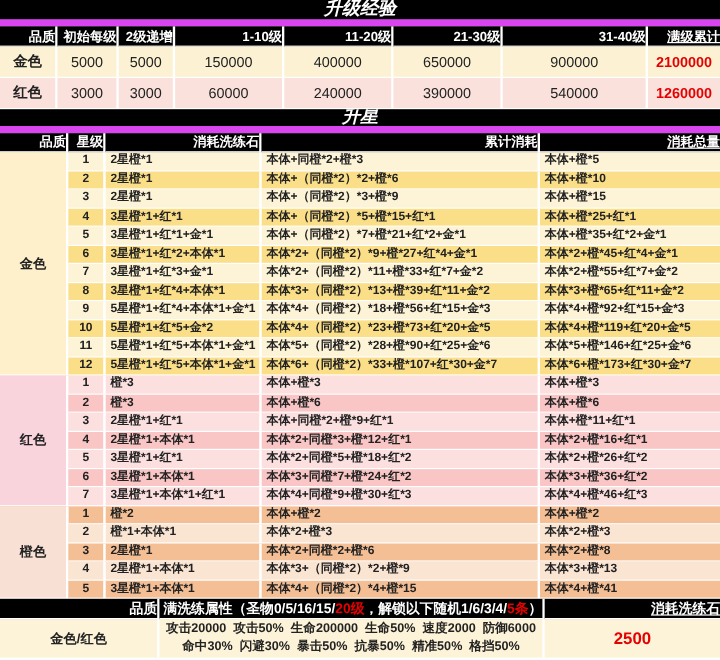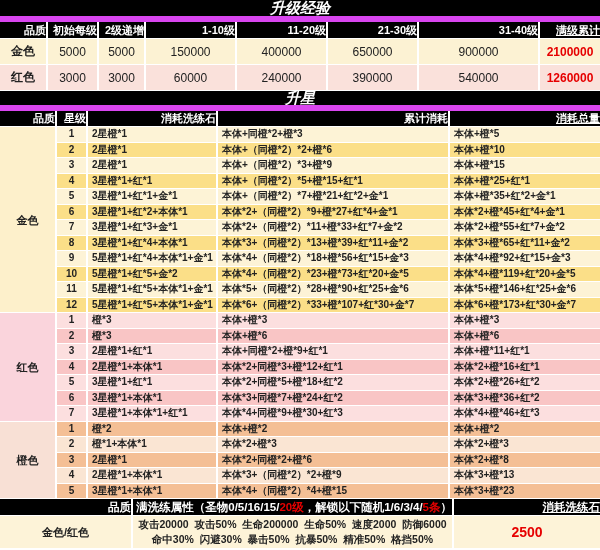--- a/index.html
+++ b/index.html
@@ -284,21 +284,21 @@
       <tr class="bg-orange-0">
         <td class="lvl">4</td>
         <td class="txt">2星橙*1+本体*1</td>
         <td class="txt">本体*3+（同橙*2）*2+橙*9</td>
         <td class="txt">本体*3+橙*13</td>
       </tr>
       <tr class="bg-orange-1">
         <td class="lvl">5</td>
         <td class="txt">3星橙*1+本体*1</td>
         <td class="txt">本体*4+（同橙*2）*4+橙*15</td>
-        <td class="txt">本体*3+橙*23</td>
+        <td class="txt">本体*4+橙*41</td>
       </tr>
     </tbody>
 </table>
 
 <table class="wash">
   <colgroup>
     <col style="width:133px">
       <col style="width:321px">
       <col style="width:146px">
   </colgroup>

